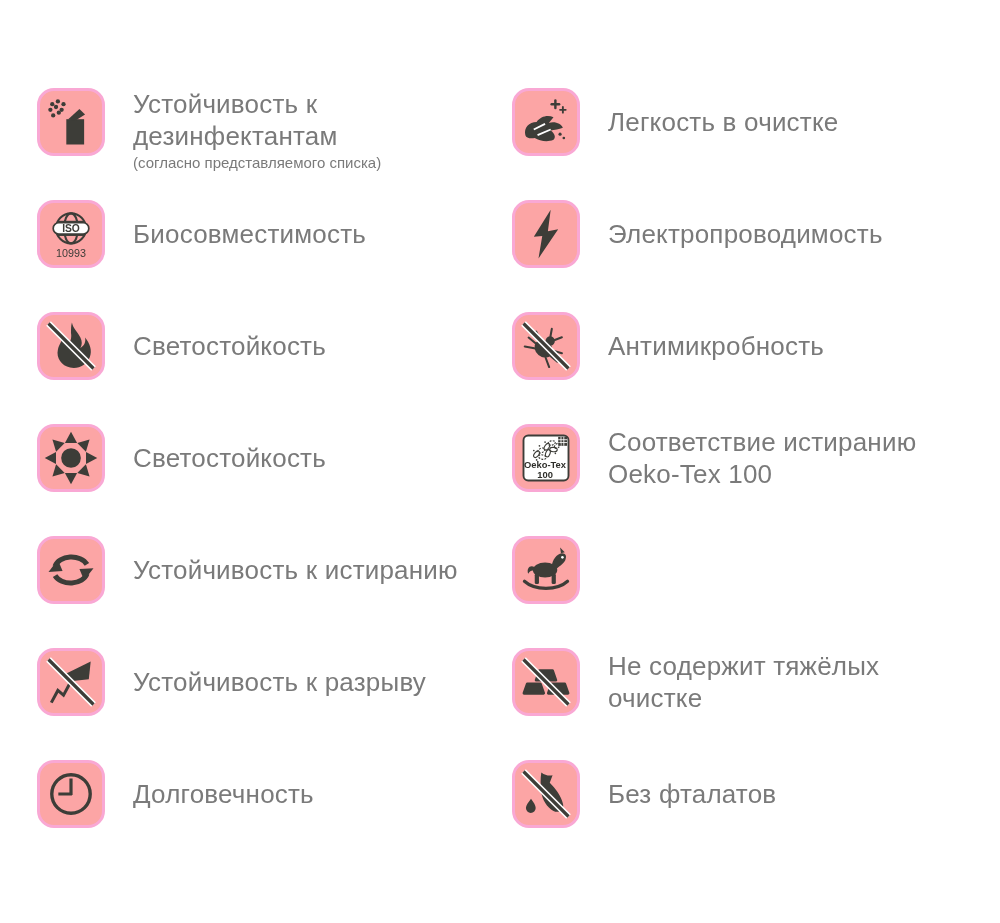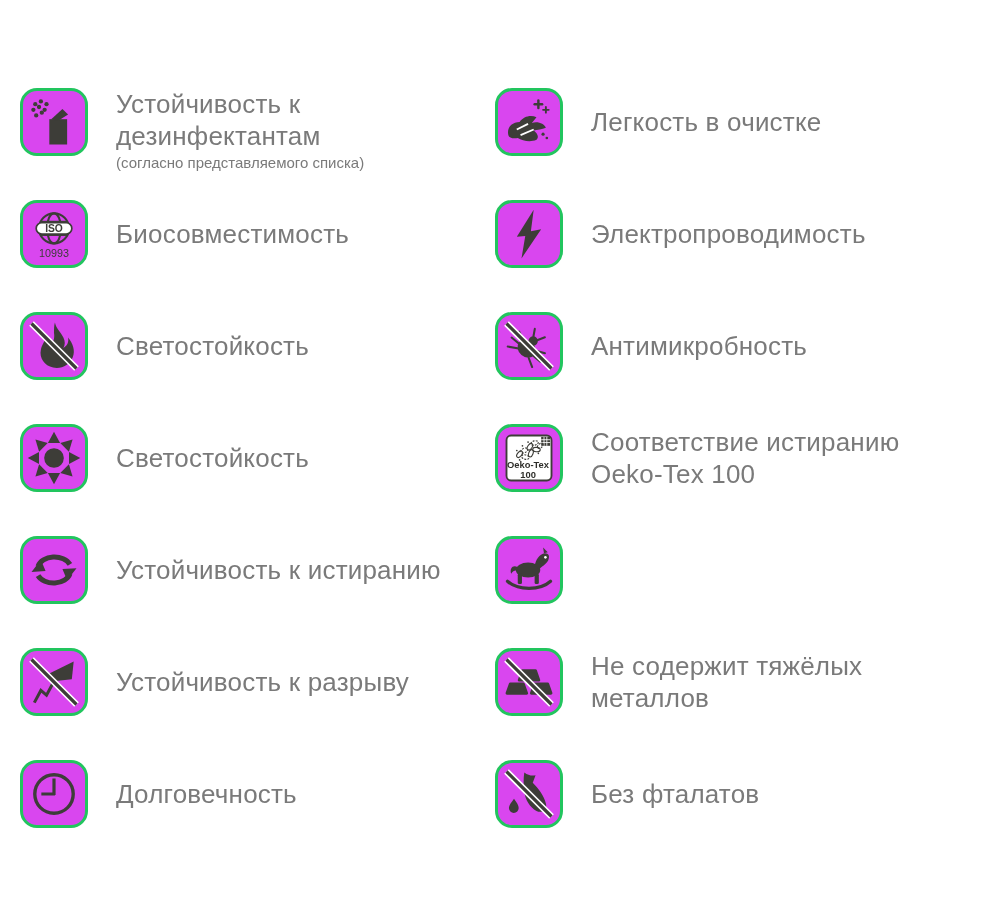--- a/index.html
+++ b/index.html
@@ -3,29 +3,29 @@
 <meta charset="utf-8">
 <style>
   html,body { margin:0; padding:0; background:#ffffff; }
   .page {
     width:1000px; height:923px; overflow:hidden; background:#ffffff;
     font-family:"Liberation Sans", sans-serif;
   }
   .grid {
     display:grid;
     grid-template-columns:475px auto;
-    padding:88px 0 0 20px;
+    padding:88px 0 0 37px;
   }
   .col { display:flex; flex-direction:column; }
   .item { height:112px; display:flex; align-items:flex-start; }
   .icon-box {
     width:62px; height:62px; flex:0 0 62px;
-    border:3px solid #22c55e; border-radius:17px;
+    border:3px solid #f9a8d4; border-radius:17px;
     display:flex; align-items:center; justify-content:center;
-    background:#d946ef;
+    background:#fca5a5;
   }
   .icon-box svg { display:block; width:60px; height:60px; }
   .label {
     margin-left:28px; min-height:68px;
     display:flex; flex-direction:column; justify-content:center;
   }
   .title {
     font-size:26px; line-height:32px; color:#7a7a7a;
     white-space:pre-line; letter-spacing:0.2px;
   }
@@ -285,21 +285,21 @@
               <polygon points="25,20 39,20 42.5,30 21.5,30"></polygon>
               <polygon points="12,34 26,34 29.5,44 8.5,44"></polygon>
               <polygon points="38,34 52,34 55.5,44 34.5,44"></polygon>
             </g>
             <line x1="8" y1="8" x2="56" y2="56" stroke="#ffffff" stroke-width="7"></line>
             <line x1="8" y1="8" x2="56" y2="56" stroke="#3d3d38" stroke-width="3.4"></line>
           </svg>
         </div>
         <div class="label">
           <div class="title">Не содержит тяжёлых
-металлов</div>
+очистке</div>
         </div>
       </div>
 
       <div class="item">
         <div class="icon-box">
           <svg viewBox="0 0 64 64">
             <path fill="#3d3d38" d="M16,37 C19,41 21,44 21,47 A5.2,5.2 0 0 1 10.6,47 C10.6,44 13,41 16,37 Z"></path>
             <path fill="#3d3d38" d="M27,9 C31,12 35,13 39,12 L36,20 C42,26 48,34 50,42 C52,48 46,53 40,50 C33,46 28,38 27,30 C26,23 26,15 27,9 Z"></path>
             <line x1="8" y1="8" x2="56" y2="56" stroke="#ffffff" stroke-width="7"></line>
             <line x1="8" y1="8" x2="56" y2="56" stroke="#3d3d38" stroke-width="3.4"></line>

